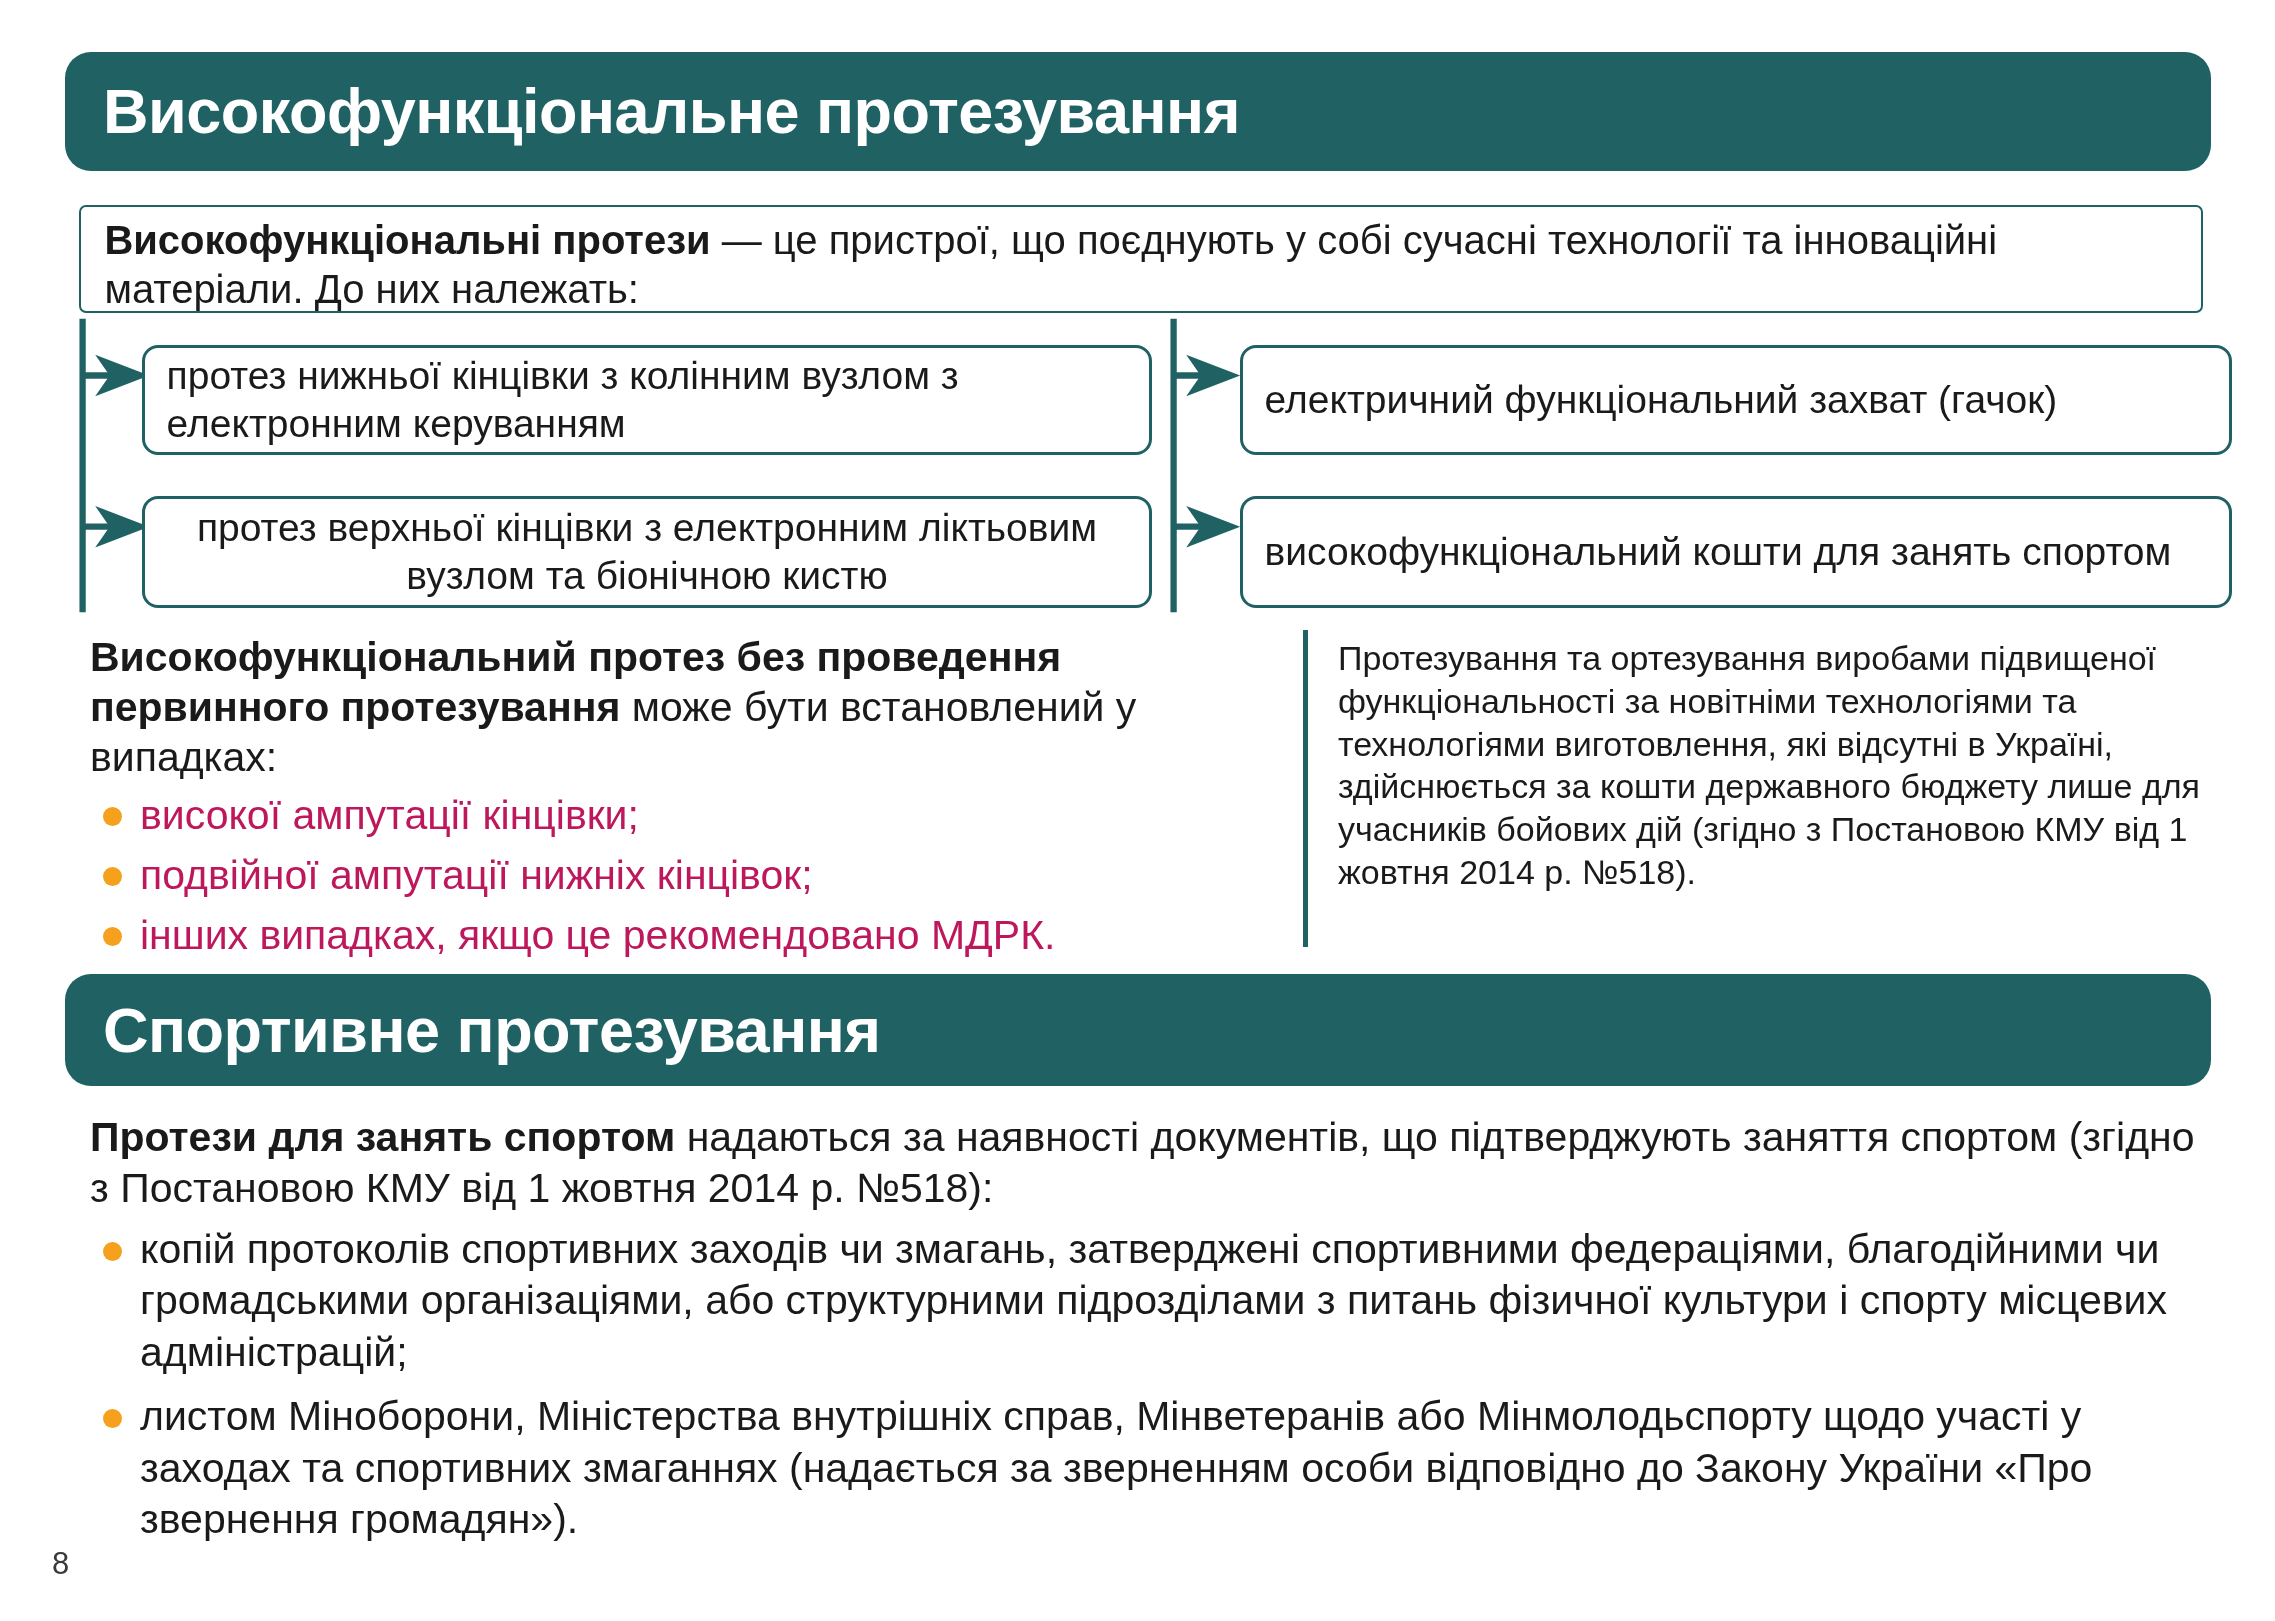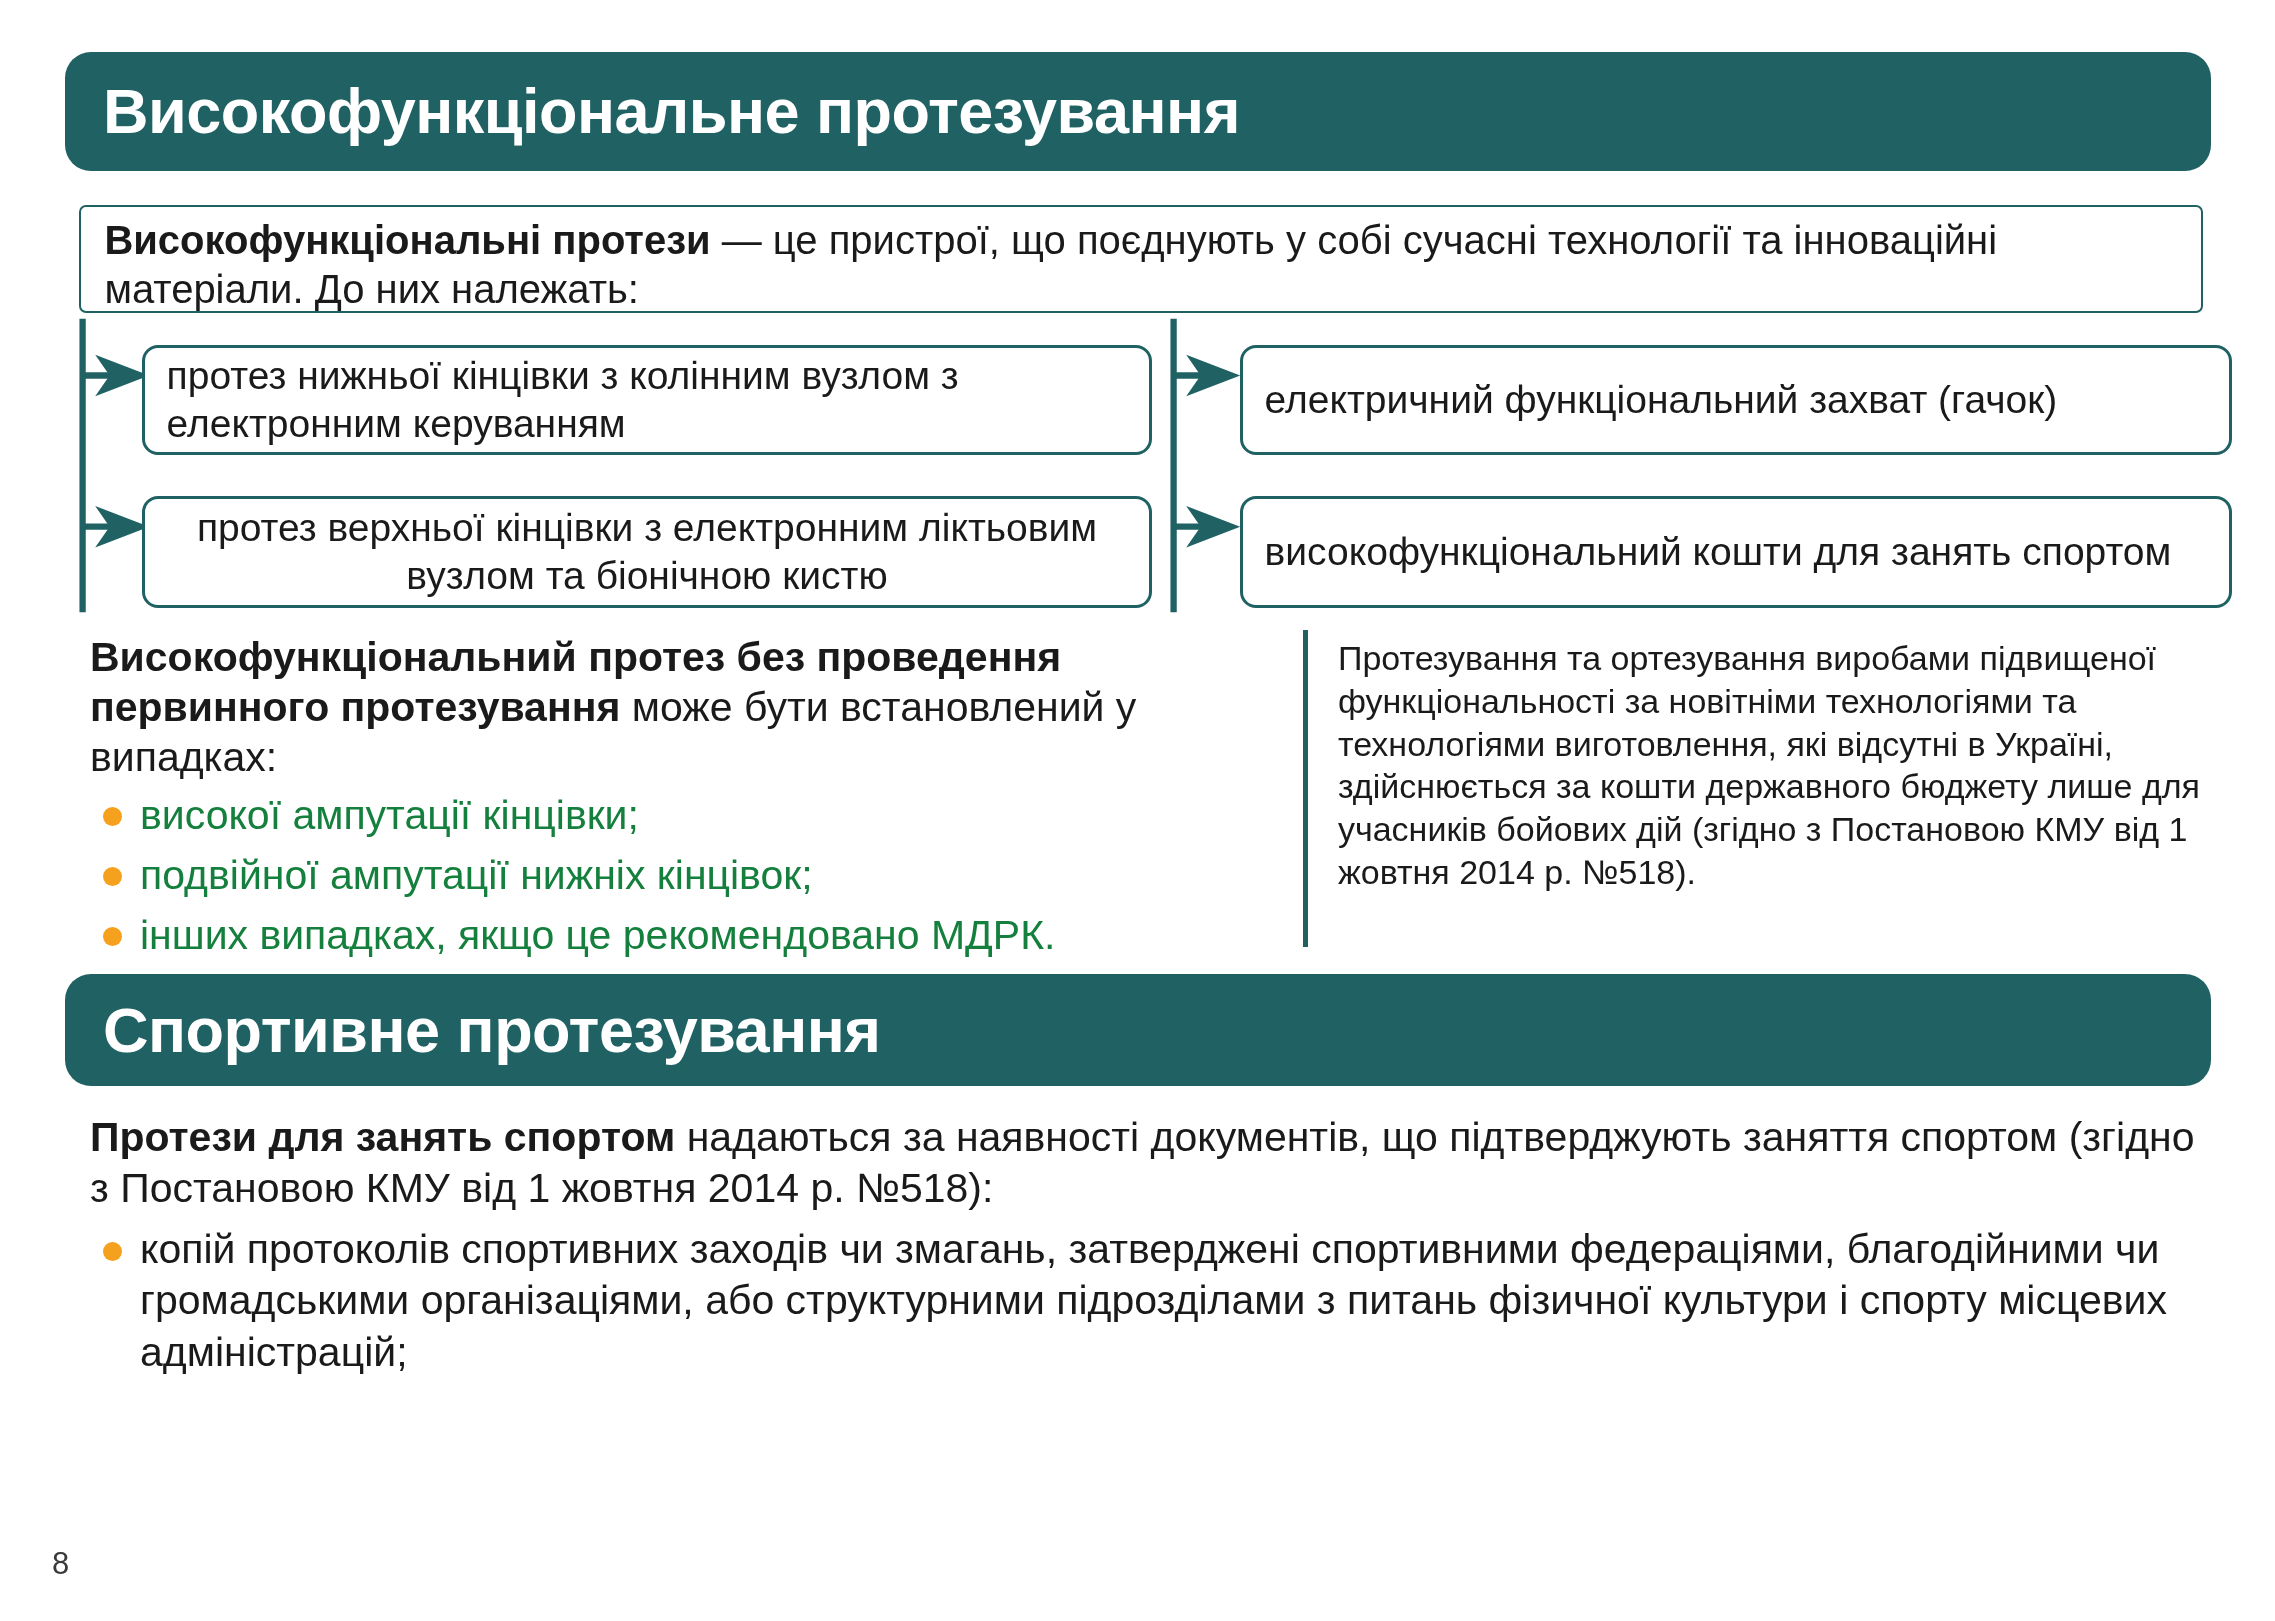--- a/index.html
+++ b/index.html
@@ -120,21 +120,21 @@
   ul.bullets {
     list-style: none;
     margin: 0;
     padding: 0;
   }
   ul.bullets li {
     position: relative;
     padding-left: 50px;
     font-size: 41px;
     line-height: 1.28;
-    color: #15803d;
+    color: #be185d;
     margin-bottom: 7.2px;
   }
   ul.bullets li::before {
     content: "";
     position: absolute;
     left: 12.6px;
     top: 18px;
     width: 19px;
     height: 19px;
     border-radius: 50%;
@@ -274,19 +274,20 @@
   <div class="banner" id="banner-2">
     <span class="banner-title">Спортивне протезування</span>
   </div>
 
   <div class="sport-body">
     <p class="sport-par">
       <b>Протези для занять спортом</b><span> надаються за наявності документів, що підтверджують заняття спортом (згідно з Постановою КМУ від 1 жовтня 2014 р. №518):</span>
     </p>
     <ul class="bullets-wide">
       <li>копій протоколів спортивних заходів чи змагань, затверджені спортивними федераціями, благодійними чи громадськими організаціями, або структурними підрозділами з питань фізичної культури і спорту місцевих адміністрацій;</li>
+      <li>листом Міноборони, Міністерства внутрішніх справ, Мінветеранів або Мінмолодьспорту щодо участі у заходах та спортивних змаганнях (надається за зверненням особи відповідно до Закону України «Про звернення громадян»).</li>
     </ul>
   </div>
 
   <div class="page-number">8</div>
 
 </div>
 
 
 </body></html>

